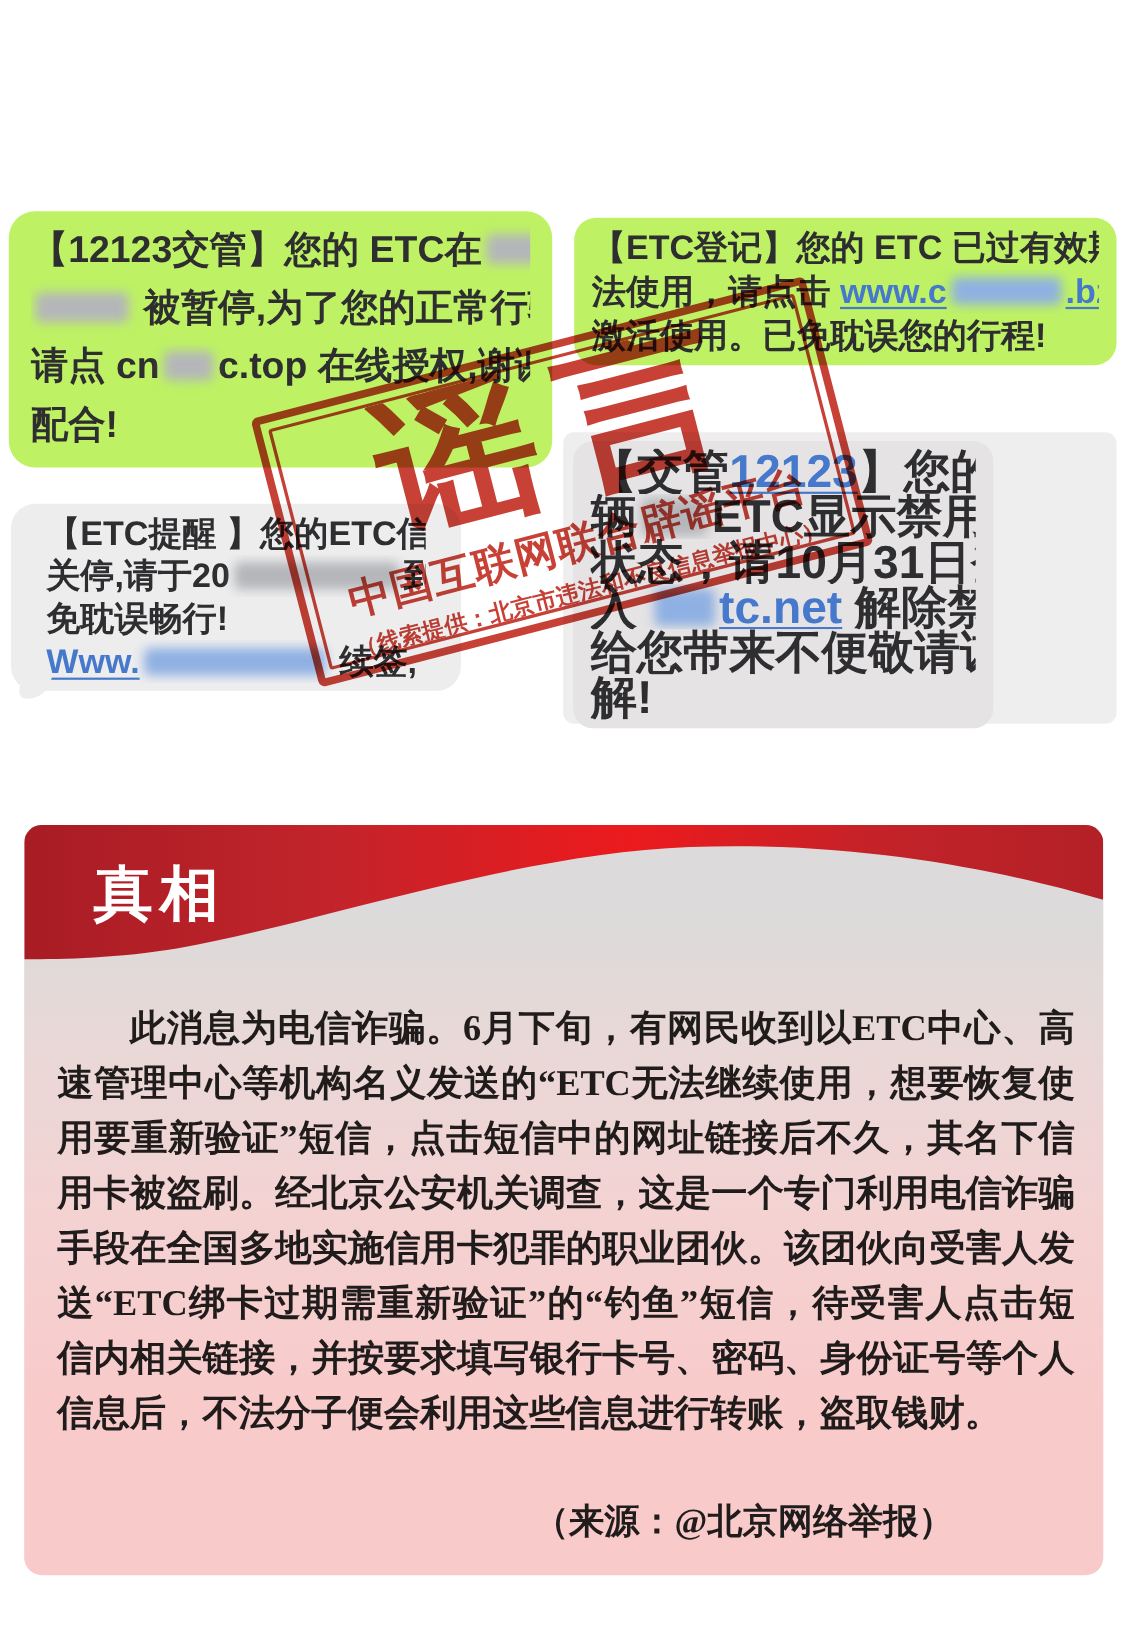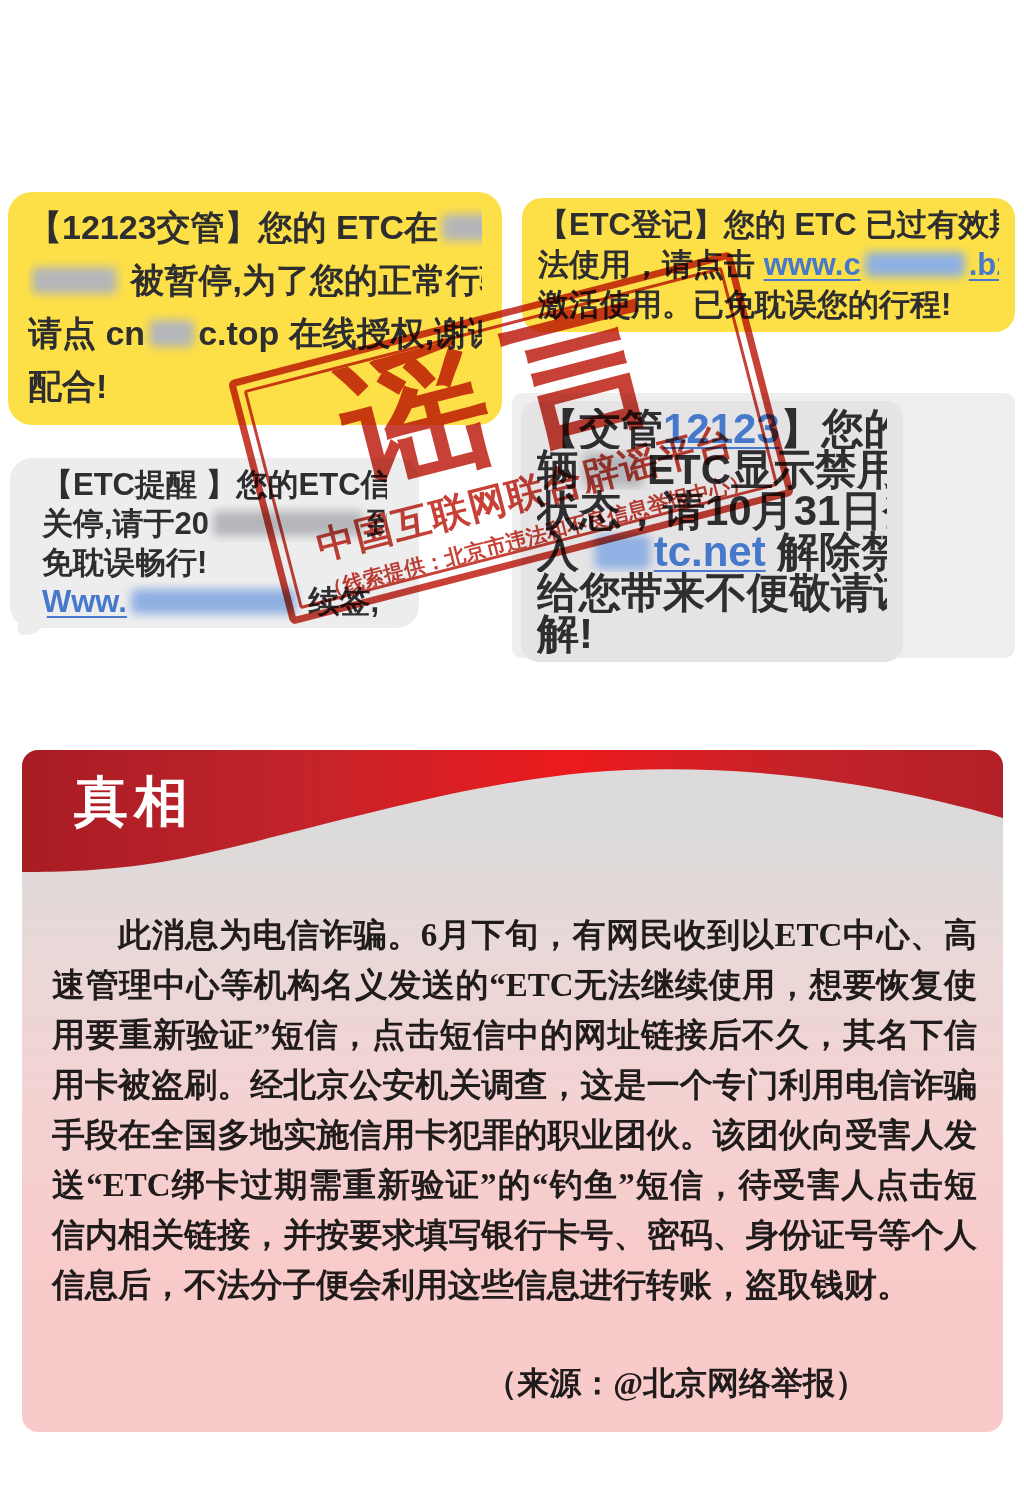--- a/index.html
+++ b/index.html
@@ -1,20 +1,20 @@
 <!DOCTYPE html>
 <html><head>
 <meta charset="utf-8">
 <style>
   html,body{margin:0;padding:0;background:#fff;}
   .canvas{position:relative;width:1024px;height:1487px;background:#ffffff;overflow:hidden;
           font-family:"Liberation Sans",sans-serif;}
 
   
-  .bubble{position:absolute;background:#fde047;color:#2e2e30;font-weight:700;
+  .bubble{position:absolute;background:#bef264;color:#2e2e30;font-weight:700;
           font-family:"Liberation Sans",sans-serif;}
   #bubble1{left:8px;top:192px;width:494px;height:233px;border-radius:24px;
            padding:9px 20px;font-size:34px;line-height:53px;box-sizing:border-box;}
   #bubble2{left:522px;top:198px;width:493px;height:134px;border-radius:20px;
            padding:7px 16px;font-size:31px;line-height:40px;box-sizing:border-box;}
   #bubble3{left:10px;top:458px;width:409px;height:170px;border-radius:22px;
            padding:7px 32px;font-size:31px;line-height:39px;box-sizing:border-box;background:#ededee;}
   #bubble3:after{content:"";position:absolute;left:8px;bottom:-8px;width:28px;height:22px;
            background:#ededee;border-radius:0 0 22px 6px;transform:rotate(6deg);}
   #panel4{left:512px;top:393px;width:503px;height:265px;background:#efeeee;border-radius:10px;position:absolute;}
@@ -35,21 +35,21 @@
          text-align:center;overflow:hidden;}
   .stamp-big{font-size:146px;line-height:1;font-weight:900;letter-spacing:26px;text-indent:26px;
          margin-top:-6px;white-space:nowrap;}
   .stamp-platform{font-size:38px;font-weight:800;letter-spacing:1px;margin-top:6px;white-space:nowrap;}
   .stamp-credit{font-size:21px;font-weight:700;margin-top:4px;white-space:nowrap;}
 
   
   .truth-card{position:absolute;left:22px;top:750px;width:981px;height:682px;border-radius:16px;
          overflow:hidden;background:linear-gradient(180deg,#dcdada 12%,#e9d8d7 30%,#f4d2d2 52%,#f9caca 78%);}
   .truth-wave{position:absolute;top:0;left:0;width:100%;height:160px;display:block;}
-  .truth-title{position:absolute;left:52px;top:16px;margin:0;font-family:"Liberation Serif",serif;
+  .truth-title{position:absolute;left:52px;top:16px;margin:11px;font-family:"Liberation Serif",serif;
          font-weight:700;font-size:54px;letter-spacing:6px;color:#ffffff;}
   .truth-body{position:absolute;left:30px;right:26px;top:160px;margin:0;
          font-family:"Liberation Serif",serif;font-weight:700;font-size:33px;line-height:50px;
          color:#201c1c;text-indent:2em;text-align:justify;}
   .truth-source{position:absolute;right:136px;top:612px;font-family:"Liberation Serif",serif;
          font-weight:700;font-size:32px;color:#201c1c;margin-left:10px;}
 </style>
 </head>
 <body>
 

